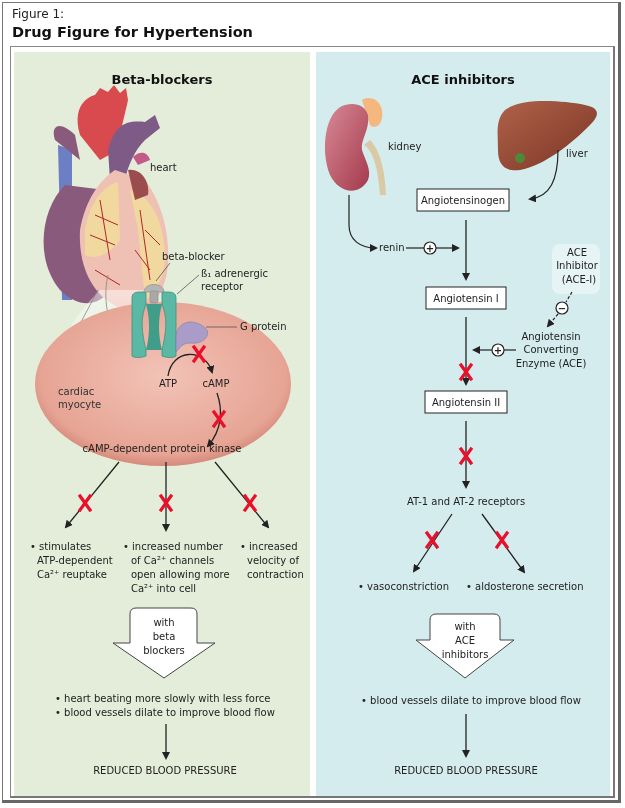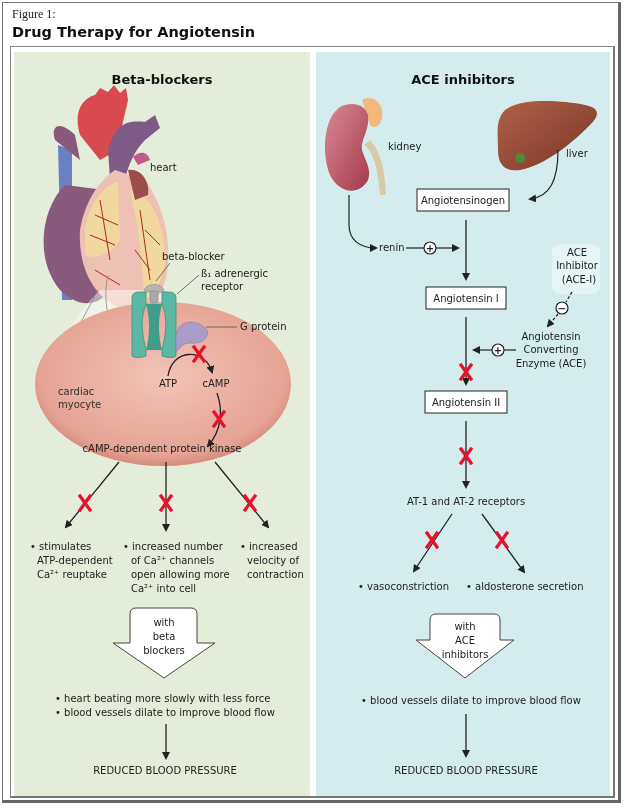--- a/index.html
+++ b/index.html
@@ -1,29 +1,29 @@
 <!DOCTYPE html>
 <html><head>
 <meta charset="utf-8">
 <style>
   html,body{margin:0;padding:0;background:#fff;}
   body{width:625px;height:808px;position:relative;overflow:hidden;font-family:"DejaVu Sans",sans-serif;color:#222;}
   .frame{position:absolute;left:2px;top:2px;width:619px;height:801px;border:1px solid #777;border-right:3px solid #666;border-bottom:3px solid #666;box-sizing:border-box;}
-  .fig-label{position:absolute;left:12px;top:7px;font-size:12px;color:#222;font-family:Liberation Serif, serif;}
+  .fig-label{position:absolute;left:12px;top:7px;font-size:12px;color:#222;}
   .fig-title{position:absolute;left:12px;top:24px;font-size:14.5px;font-weight:bold;color:#111;}
   .inner{position:absolute;left:10px;top:46px;width:605px;height:752px;border:1px solid #888;border-right:2px solid #777;border-bottom:2px solid #777;box-sizing:border-box;background:#fff;}
   svg.main{position:absolute;left:0;top:0;}
   svg text{font-family:"DejaVu Sans",sans-serif;}
 </style>
 </head>
 <body>
 
 <div class="frame"></div>
 <div class="fig-label">Figure 1:</div>
-<div class="fig-title">Drug Therapy for Angiotensin</div>
+<div class="fig-title">Drug Figure for Hypertension</div>
 <div class="inner"></div>
 
 <svg class="main" width="625" height="808" viewBox="0 0 625 808">
   <defs>
     <marker id="ah" markerWidth="8" markerHeight="8" refX="6" refY="4" orient="auto" markerUnits="userSpaceOnUse">
       <path d="M0,0 L8,4 L0,8 Z" fill="#222"></path>
     </marker>
     <radialGradient id="cellGrad" cx="50%" cy="45%" r="60%">
       <stop offset="0%" stop-color="#f2c3b7"></stop>
       <stop offset="80%" stop-color="#e6a494"></stop>

